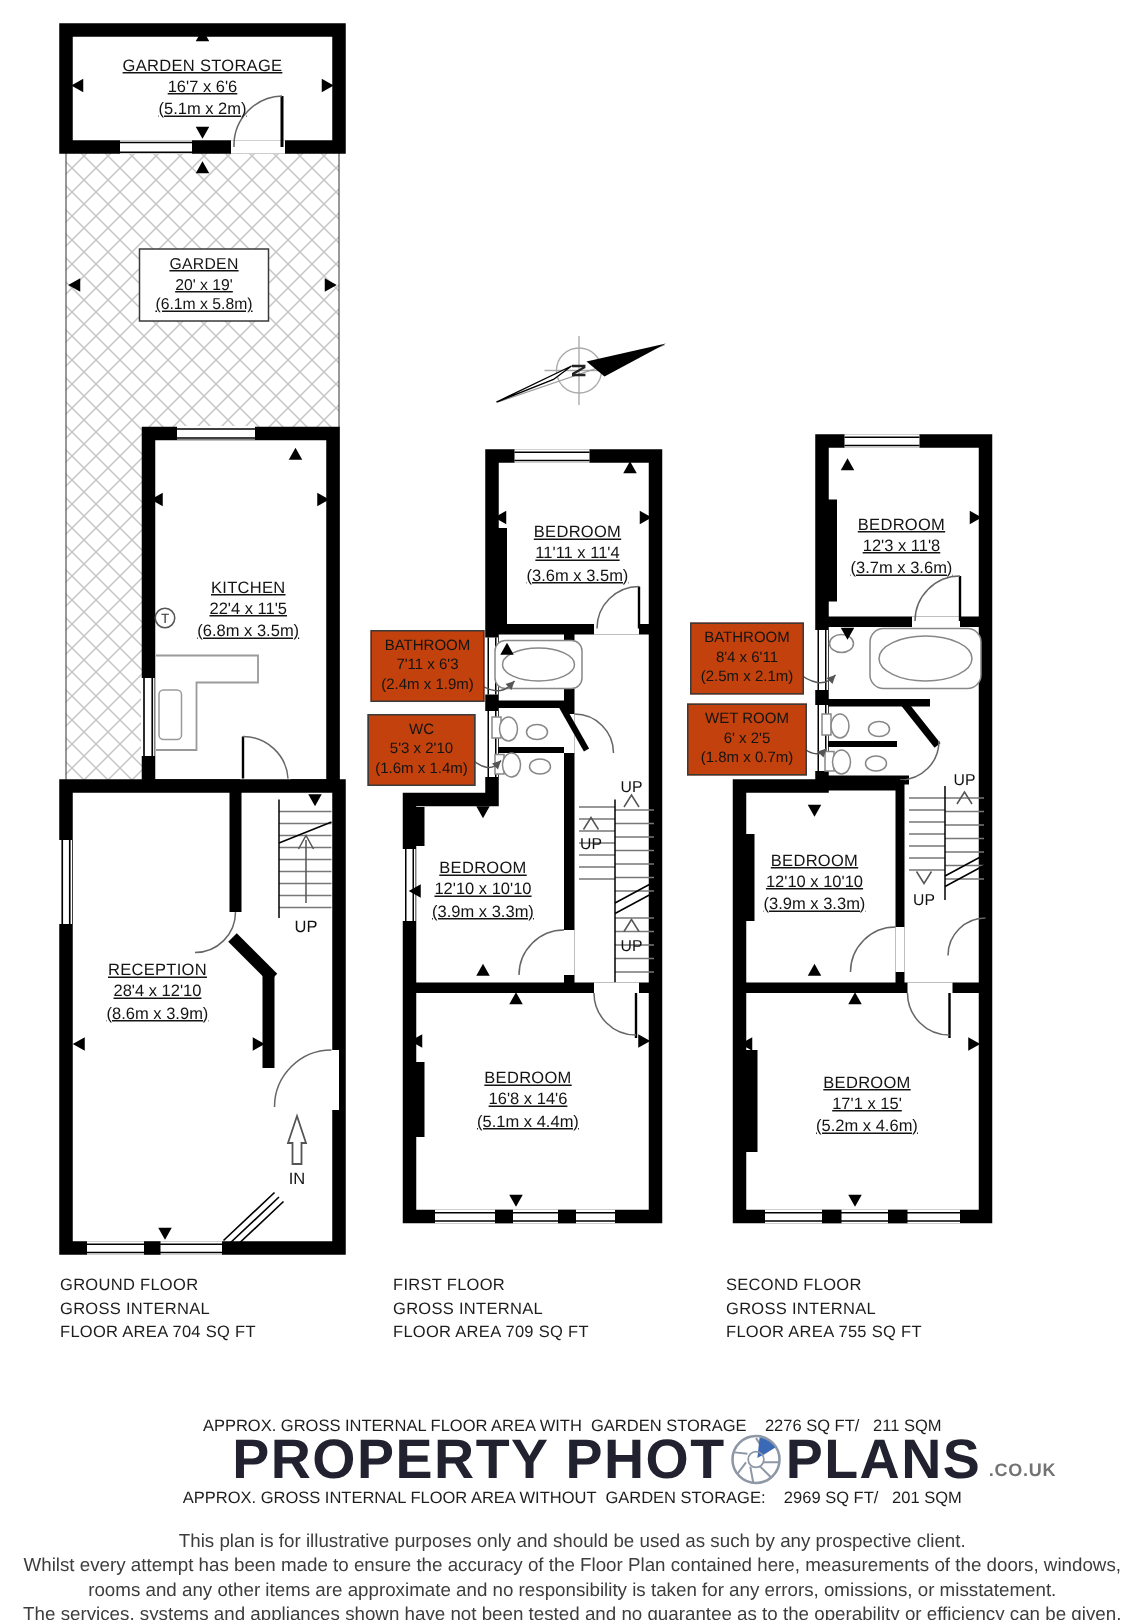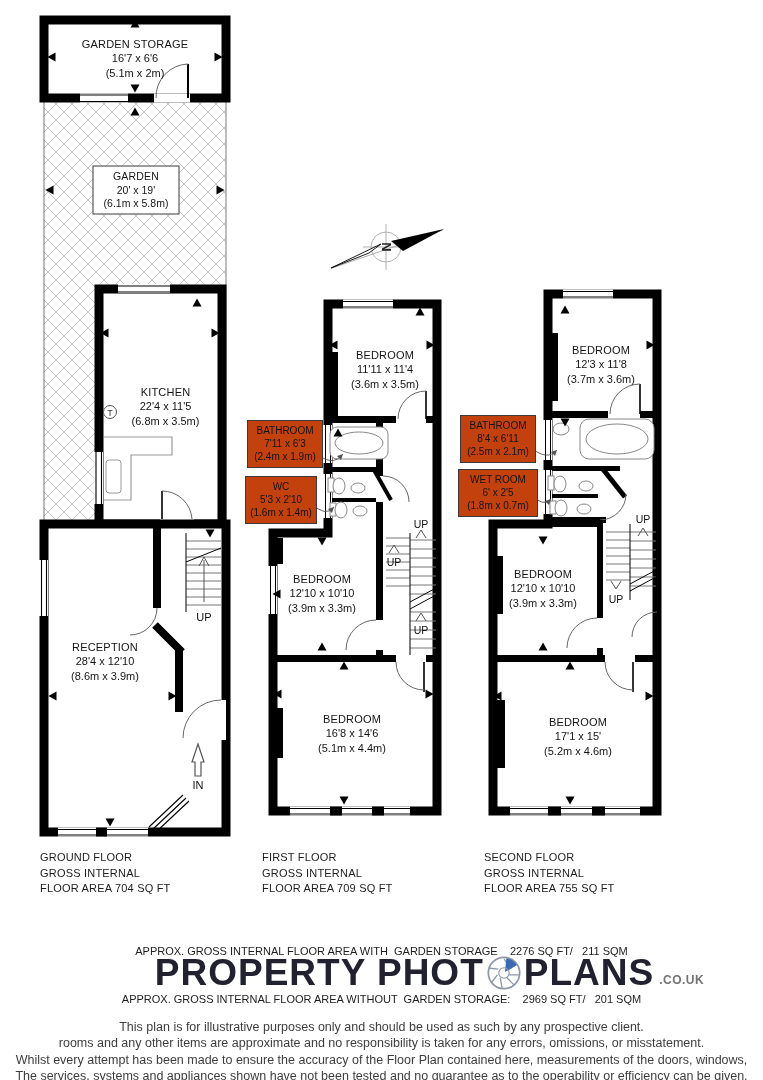--- a/index.html
+++ b/index.html
@@ -1,19 +1,19 @@
 <!DOCTYPE html>
 <html><head>
 <meta charset="utf-8">
 <style>
   html,body{margin:0;padding:0;background:#fff;}
   .page{position:relative;width:763px;height:1080px;background:#fff;overflow:hidden;
         font-family:"Liberation Sans",sans-serif;color:#111;}
   svg.plan{position:absolute;left:0;top:0;}
-  .room-label{position:absolute;text-align:center;font-size:11px;line-height:1.3;color:#141414;}
+  .room-label{position:absolute;text-align:center;font-size:11px;line-height:1.3;color:#141414;text-decoration:underline;}
   .room-label .rname{letter-spacing:.2px;}
   .label-box{position:absolute;text-align:center;font-size:10px;line-height:1.32;color:#141414;
              background:#c2410c;border:1px solid #3a3a3a;padding:3px 2px;}
   .caption{position:absolute;font-size:11px;line-height:1.42;color:#1d1d1d;letter-spacing:.2px;}
   .summary{position:absolute;left:0;width:763px;text-align:center;font-size:11px;line-height:1.45;
            color:#1d1d1d;white-space:pre;}
   .logo{position:absolute;left:0;top:952px;width:763px;text-align:center;margin-left:48px;}
   .logo-row{display:flex;align-items:center;justify-content:center;gap:2px;}
   .brand{font-size:37px;font-weight:800;letter-spacing:1px;color:#21212f;}
   .domain{font-size:12px;font-weight:700;color:#737373;align-self:flex-end;margin:0 0 7px 3px;letter-spacing:.5px;}
@@ -375,18 +375,18 @@
         <circle cx="20" cy="20" r="5.5" fill="none" stroke="#8d97a5" stroke-width="1.2"></circle>
       </svg>
     </span>
     <span class="brand">PLANS</span>
     <span class="domain">.CO.UK</span>
   </div>
 </div>
 
 <div class="disclaimer">
   <div>This plan is for illustrative purposes only and should be used as such by any prospective client.</div>
+  <div>Whilst every attempt has been made to ensure the accuracy of the Floor Plan contained here, measurements of the doors, windows,</div>
   <div>rooms and any other items are approximate and no responsibility is taken for any errors, omissions, or misstatement.</div>
-  <div>Whilst every attempt has been made to ensure the accuracy of the Floor Plan contained here, measurements of the doors, windows,</div>
   <div>The services, systems and appliances shown have not been tested and no guarantee as to the operability or efficiency can be given.</div>
 </div>
 
 </div>
 
 </body></html>

